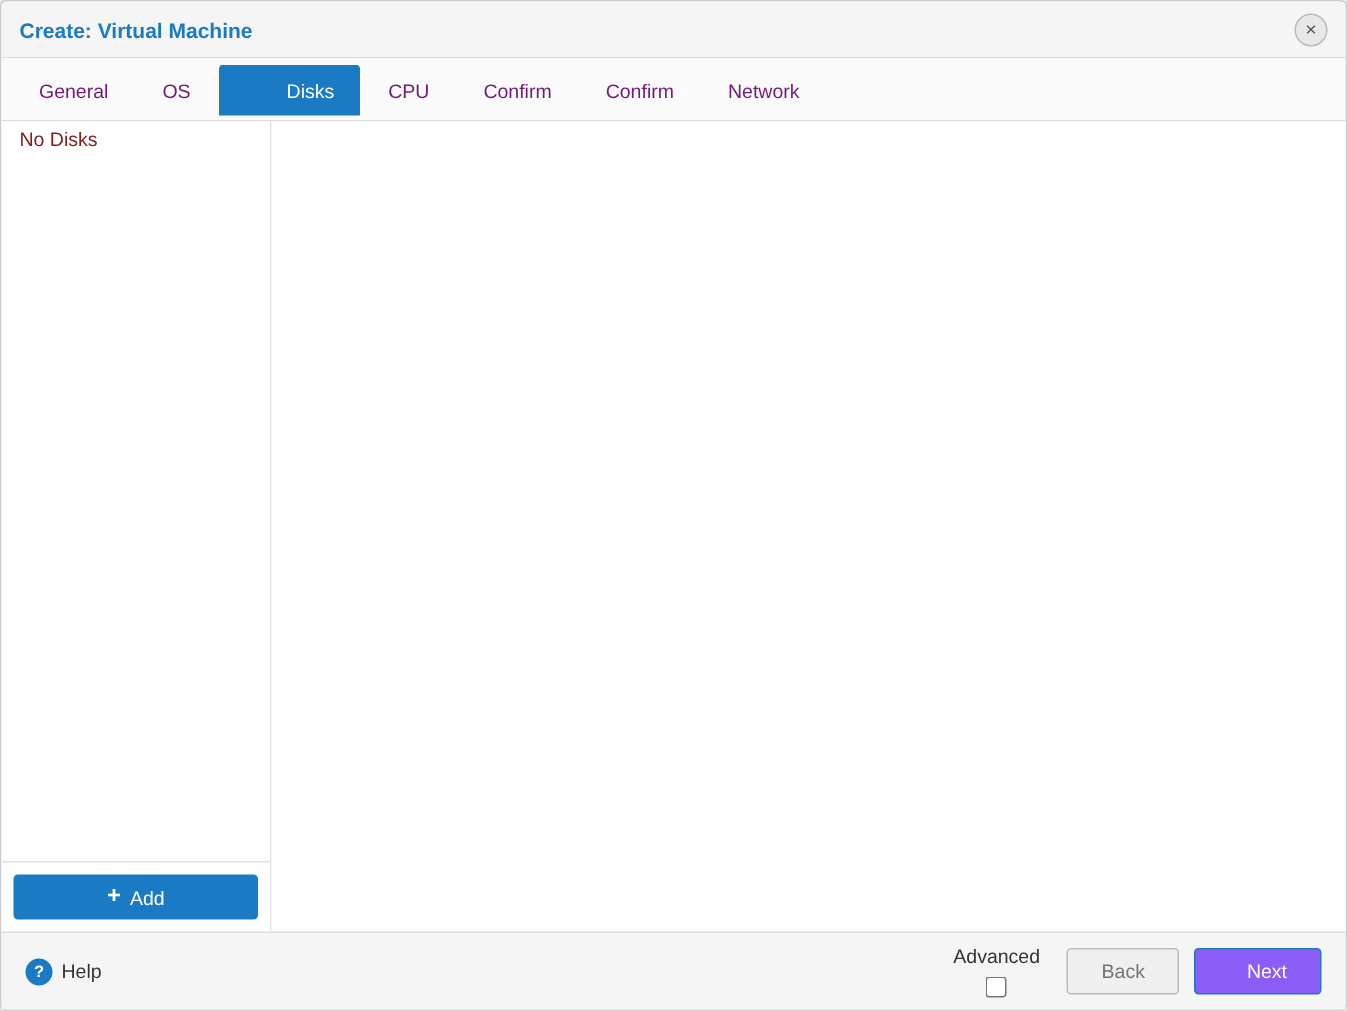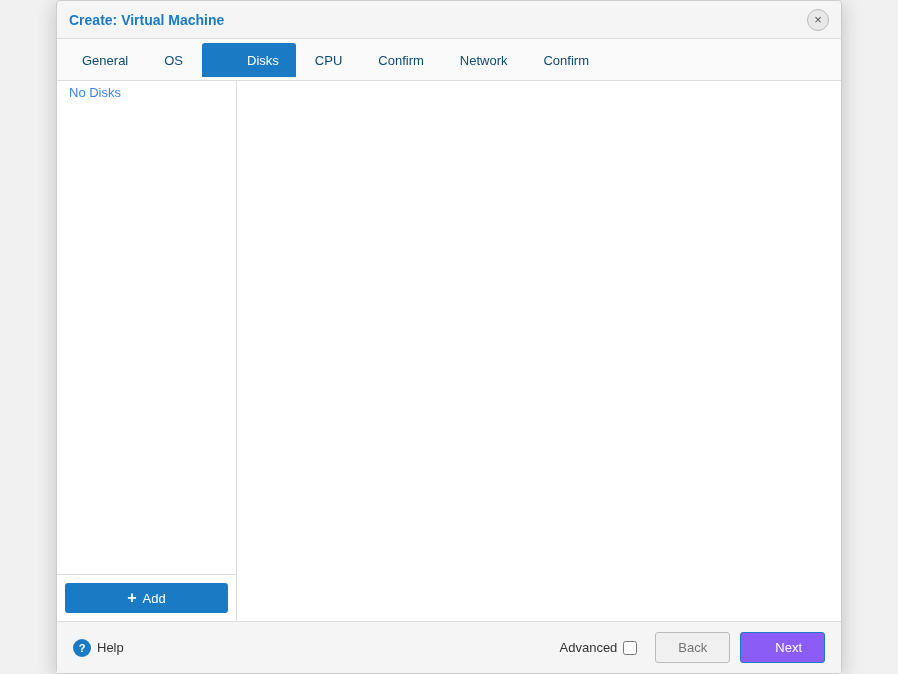--- a/index.html
+++ b/index.html
@@ -8,21 +8,21 @@
       font-size: 13px;
       background: #f0f0f0;
       display: flex;
       justify-content: center;
       align-items: center;
       width: 898px;
       height: 674px;
       overflow: hidden;
     }
     .dialog {
-      width: 786px;
+      width: 898px;
       height: 674px;
       background: #fff;
       border: 1px solid #ccc;
       border-radius: 4px;
       display: flex;
       flex-direction: column;
       box-shadow: 0 4px 20px rgba(0,0,0,0.2);
     }
     .title-bar {
       display: flex;
@@ -60,21 +60,21 @@
       background: #fafafa;
       padding: 0 8px;
       height: 42px;
       gap: 2px;
     }
     .tab {
       padding: 6px 16px;
       cursor: pointer;
       border-radius: 3px 3px 0 0;
       font-size: 13px;
-      color: #0c4a6e;
+      color: #701a75;
       border: 1px solid transparent;
       border-bottom: none;
       background: transparent;
       height: 34px;
       display: flex;
       align-items: center;
     }
     .tab.active {
       background: #1a7bc4;
       color: #fff;
@@ -93,21 +93,21 @@
       display: flex;
       flex-direction: column;
       background: #fff;
     }
     .disk-list {
       flex: 1;
       overflow-y: auto;
       padding: 4px;
     }
     .no-disks-label {
-      color: #3b82f6;
+      color: #7f1d1d;
       font-size: 13px;
       padding: 8px;
     }
     .add-btn-container {
       padding: 8px;
       border-top: 1px solid #ddd;
     }
     .add-btn {
       width: 100%;
       padding: 7px 12px;
@@ -166,20 +166,21 @@
     .footer-right {
       display: flex;
       align-items: center;
       gap: 10px;
     }
     .advanced-section {
       display: flex;
       align-items: center;
       gap: 6px;
       margin-right: 8px;
+      flex-direction: column;
     }
     .advanced-label {
       font-size: 13px;
       color: #333;
     }
     .advanced-checkbox {
       width: 14px;
       height: 14px;
       cursor: pointer;
       border: 1px solid #999;
@@ -210,22 +211,22 @@
     <span class="title-bar-title">Create: Virtual Machine</span>
     <div class="close-btn">×</div>
   </div>
 
   <div class="tab-bar">
     <div class="tab">General</div>
     <div class="tab">OS</div>
     <div class="tab active">Disks</div>
     <div class="tab">CPU</div>
     <div class="tab">Confirm</div>
+    <div class="tab">Confirm</div>
     <div class="tab">Network</div>
-    <div class="tab">Confirm</div>
   </div>
 
   <div class="content-area">
 
     <div class="disk-list-panel">
       <div class="disk-list">
         <span class="no-disks-label">No Disks</span>
       </div>
       <div class="add-btn-container">
         <button class="add-btn">

